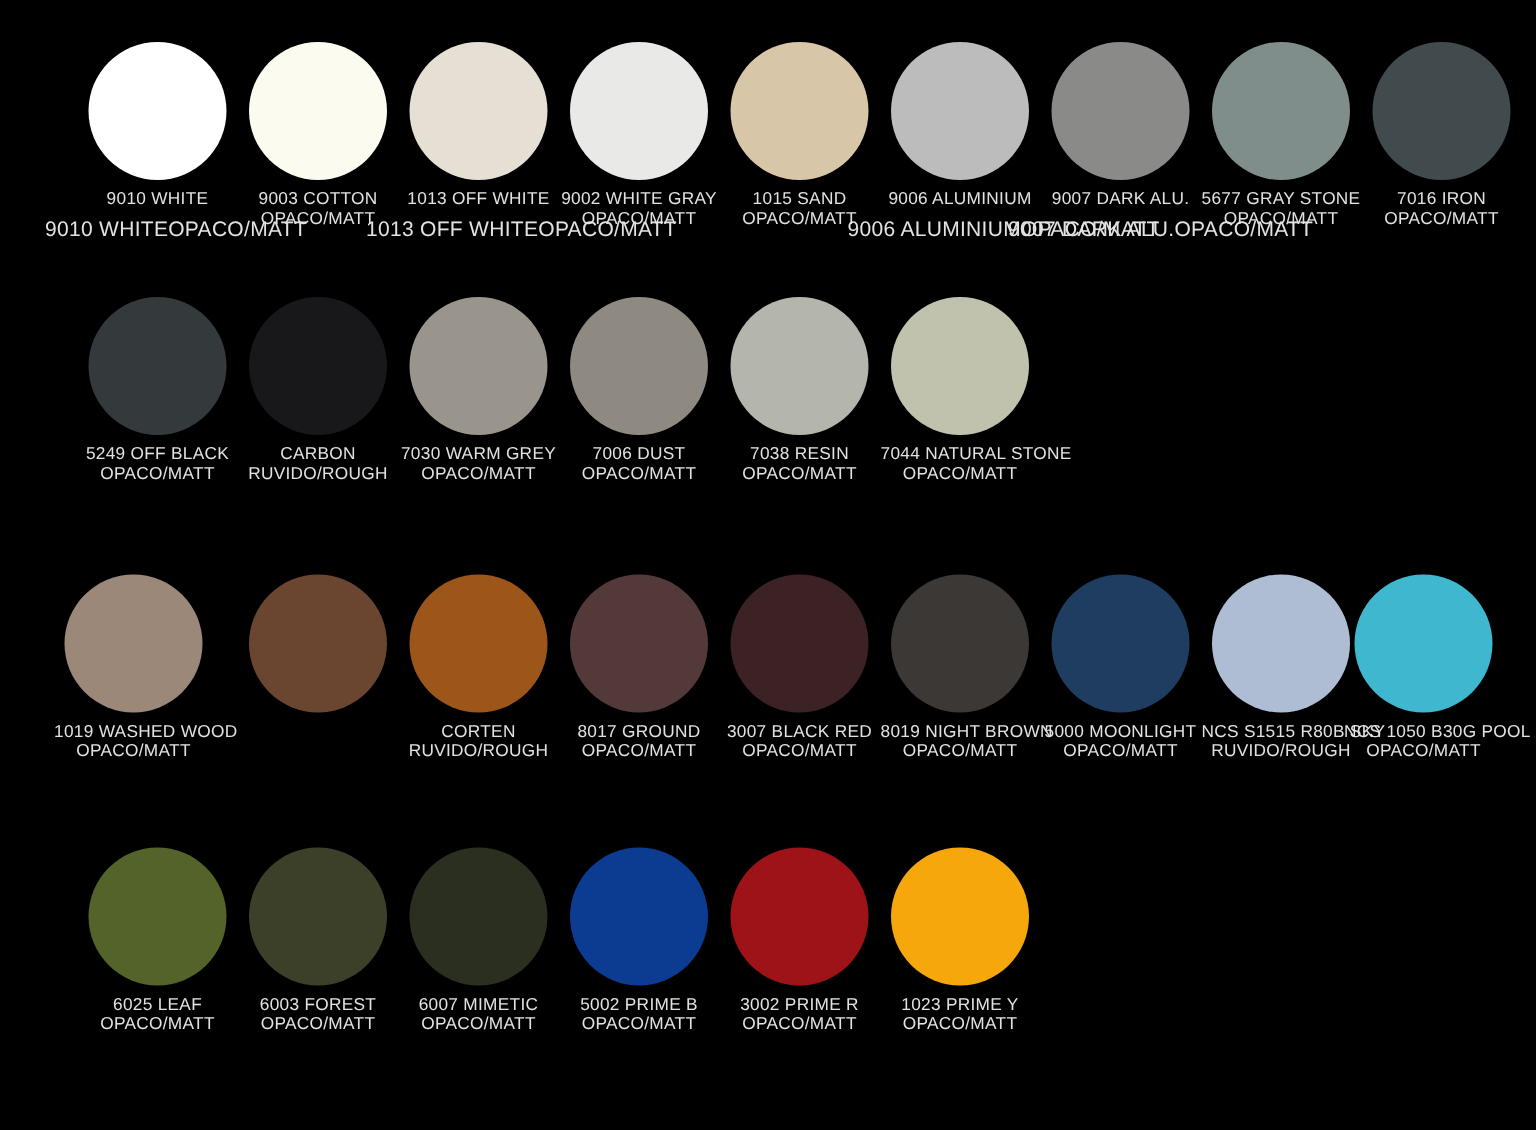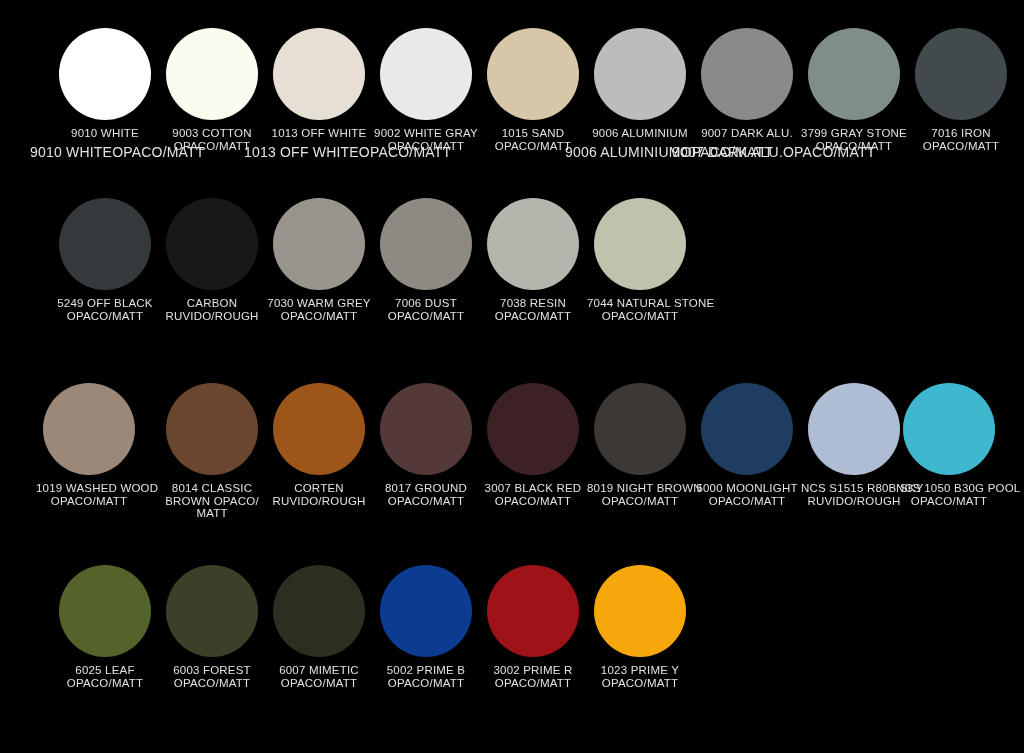--- a/index.html
+++ b/index.html
@@ -102,21 +102,21 @@
         <div class="label"><span>9006 ALUMINIUM</span></div>
         <div class="label-alt" style="top: 118px;"><span>9006 ALUMINIUM</span><span class="l2">OPACO/MATT</span></div>
       </div>
       <div class="swatch" style="left: 678px;">
         <span class="chip" title="9007 DARK ALU." style="background: rgb(138, 138, 136);"></span>
         <div class="label"><span>9007 DARK ALU.</span></div>
         <div class="label-alt" style="top: 118px;"><span>9007 DARK ALU.</span><span class="l2">OPACO/MATT</span></div>
       </div>
       <div class="swatch" style="left: 785px;">
         <span class="chip" title="7042 GRAY STONE" style="background: rgb(128, 142, 139);"></span>
-        <div class="label"><span>3799 GRAY STONE</span><span class="l2">OPACO/MATT</span></div>
+        <div class="label"><span>5677 GRAY STONE</span><span class="l2">OPACO/MATT</span></div>
       </div>
       <div class="swatch" style="left: 892px;">
         <span class="chip" title="7016 IRON" style="background: rgb(65, 74, 77);"></span>
         <div class="label"><span>7016 IRON</span><span class="l2">OPACO/MATT</span></div>
       </div>
     </div>
     <div class="swatch-row" style="top: 198px;">
       <div class="swatch" style="left: 36px;">
         <span class="chip" title="7021 OFF BLACK" style="background: rgb(52, 58, 60);"></span>
         <div class="label"><span>5249 OFF BLACK</span><span class="l2">OPACO/MATT</span></div>
@@ -142,21 +142,20 @@
         <div class="label"><span>7044 NATURAL STONE</span><span class="l2">OPACO/MATT</span></div>
       </div>
     </div>
     <div class="swatch-row" style="top: 383px;">
       <div class="swatch" style="left: 20px;">
         <span class="chip" title="1019 WASHED WOOD" style="background: rgb(155, 136, 120);"></span>
         <div class="label"><span>1019 WASHED WOOD</span><span class="l2">OPACO/MATT</span></div>
       </div>
       <div class="swatch" style="left: 143px;">
         <span class="chip" title="8014 CLASSIC BROWN" style="background: rgb(106, 70, 49);"></span>
-        <div class="label wrap"><span>8014 CLASSIC</span><span class="l2">BROWN OPACO/</span><span class="l2">MATT</span></div>
       </div>
       <div class="swatch" style="left: 250px;">
         <span class="chip" title="CORTEN" style="background: rgb(156, 86, 26);"></span>
         <div class="label"><span>CORTEN</span><span class="l2">RUVIDO/ROUGH</span></div>
       </div>
       <div class="swatch" style="left: 357px;">
         <span class="chip" title="8017 GROUND" style="background: rgb(83, 58, 56);"></span>
         <div class="label"><span>8017 GROUND</span><span class="l2">OPACO/MATT</span></div>
       </div>
       <div class="swatch" style="left: 464px;">

